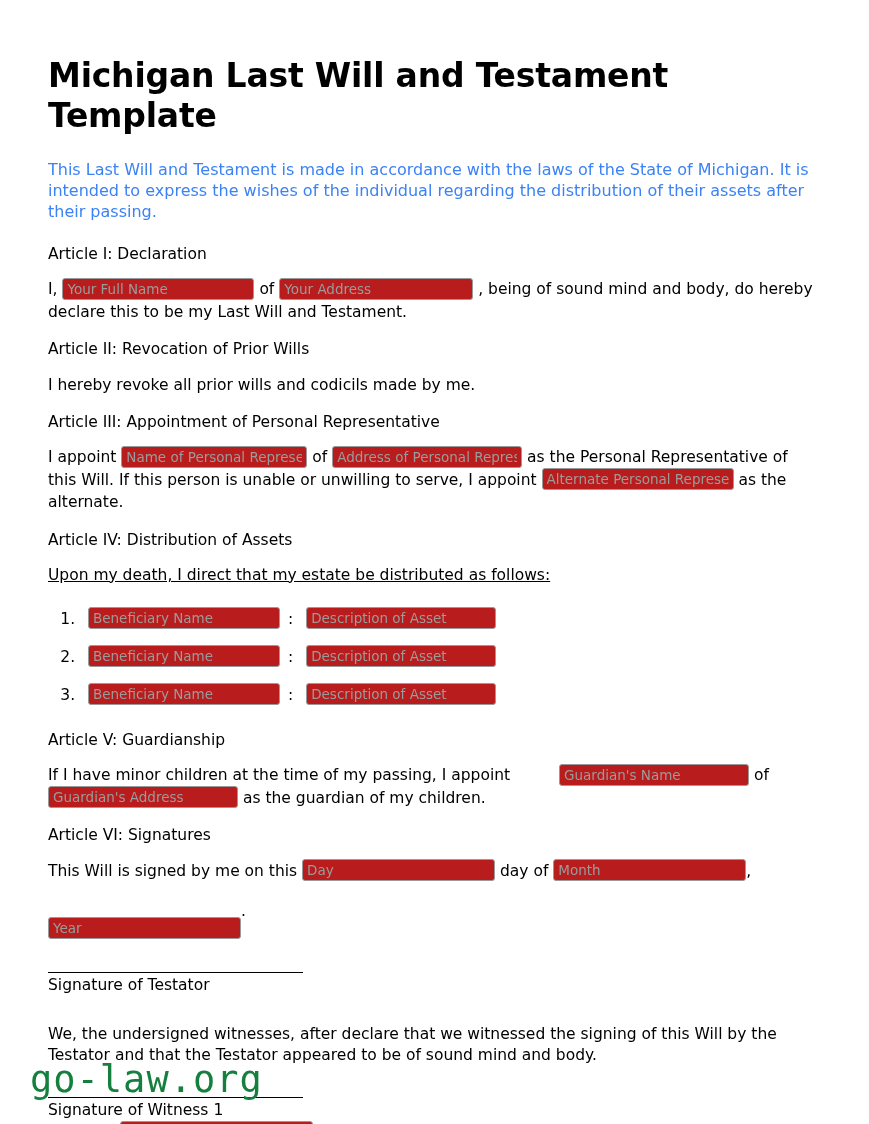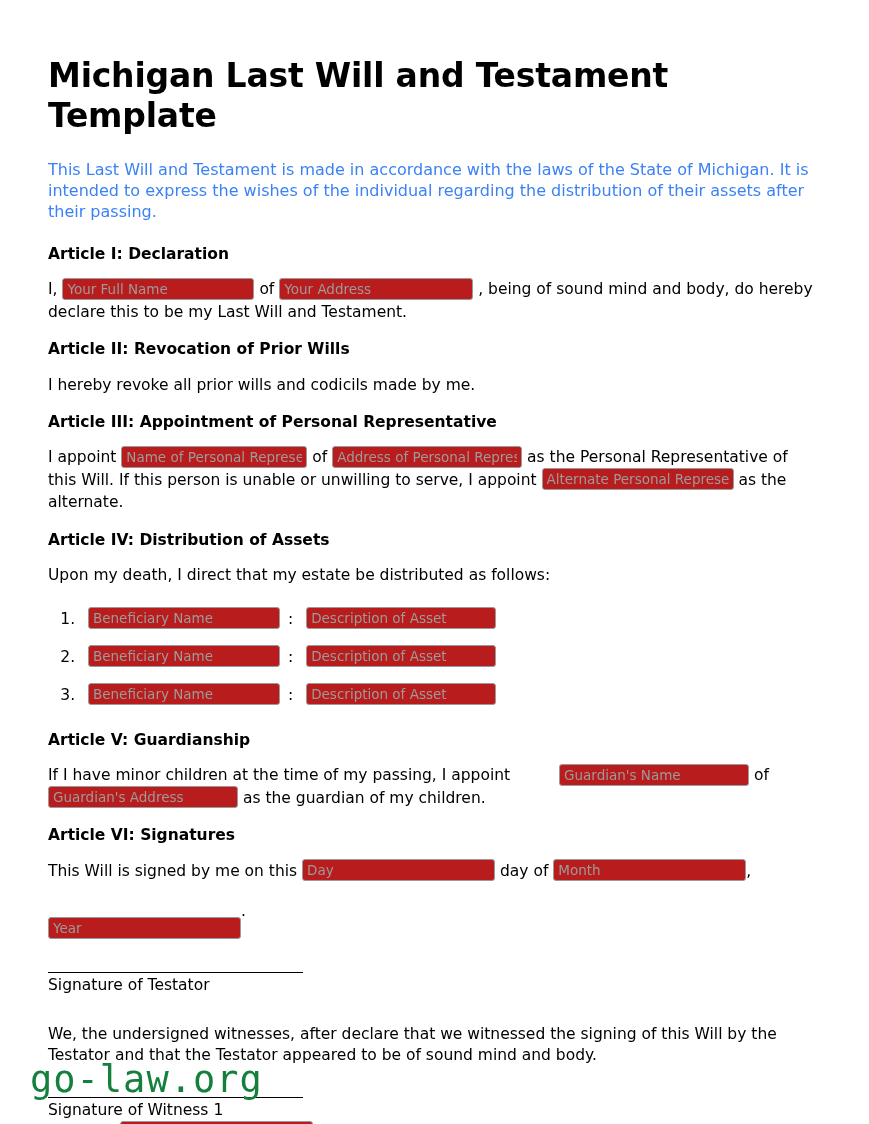--- a/index.html
+++ b/index.html
@@ -34,33 +34,34 @@
     color: #000;
   }
   p.intro {
     font-size: 16px;
     line-height: 1.33;
     margin: 8px 0 22px 0;
     color: #3b82f6;
   }
   h2.article {
     font-size: 15.5px;
-    font-weight: bold;
+    font-weight: normal;
     line-height: 1.3;
     margin: 2px 0 14px 0;
     color: #000;
   }
   .para {
     font-size: 15.5px;
     line-height: 1.45;
     margin: 0 0 16px 0;
     color: #000;
   }
   .tight {
     margin-bottom: 14px;
+    text-decoration: underline;
   }
   input.fld {
     font-family: "DejaVu Sans", "Liberation Sans", sans-serif;
     font-size: 13.5px;
     color: #000;
     background: #b91c1c;
     border: 1px solid #9a9a9a;
     border-radius: 3px;
     padding: 2px 4px;
     box-sizing: border-box;

